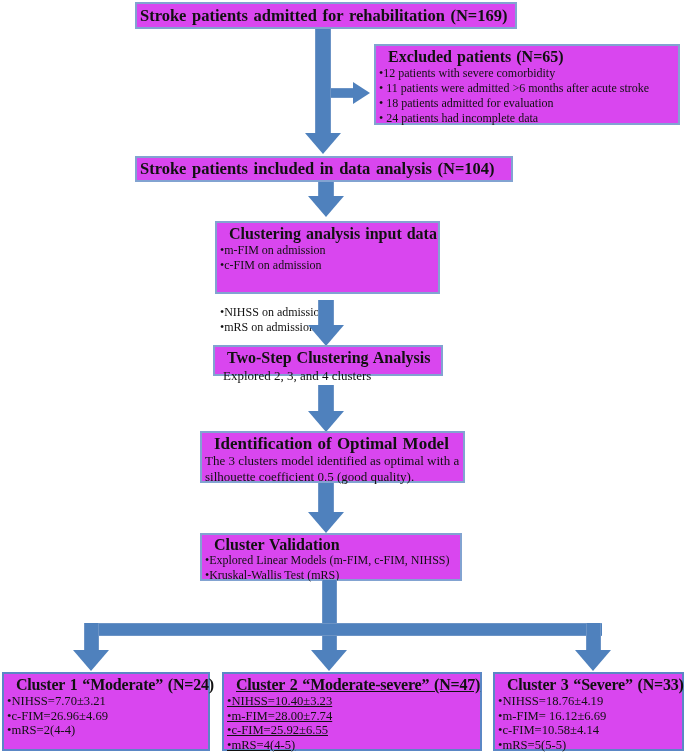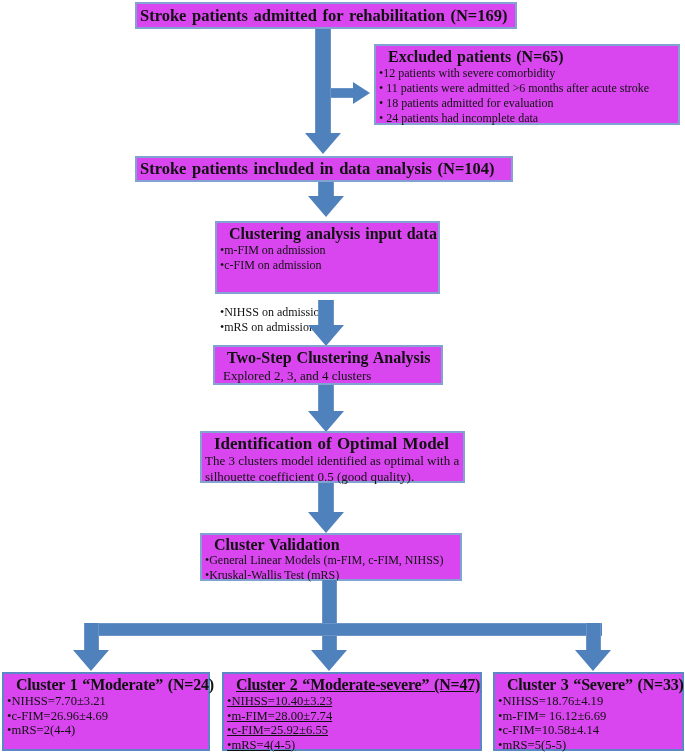--- a/index.html
+++ b/index.html
@@ -78,21 +78,21 @@
     <div class="li" style="line-height:15px;">•c-FIM on admission</div>
     <div class="li" style="line-height:15px;margin-top:32px;">•NIHSS on admission</div>
     <div class="li" style="line-height:15px;">•mRS on admission</div>
   </div>
 
   <div>
     <div class="shaft" style="left:318px;top:300px;width:16px;height:25px;"></div>
     <div class="head-down" style="left:308px;top:325px;"></div>
   </div>
 
-  <div class="box" style="left:213px;top:345px;width:230px;height:40px;">
+  <div class="box" style="left:213px;top:345px;width:230px;height:31px;">
     <div class="box-title">Two-Step Clustering Analysis</div>
     <div class="subtitle">Explored 2, 3, and 4 clusters</div>
   </div>
 
   <div>
     <div class="shaft" style="left:318px;top:385px;width:16px;height:26px;"></div>
     <div class="head-down" style="left:308px;top:411px;"></div>
   </div>
 
   <div class="box" style="left:200px;top:431px;width:265px;height:52px;">
@@ -100,21 +100,21 @@
     <div class="body-text">The 3 clusters model identified as optimal with a silhouette coefficient 0.5 (good quality).</div>
   </div>
 
   <div>
     <div class="shaft" style="left:318px;top:483px;width:16px;height:29px;"></div>
     <div class="head-down" style="left:308px;top:512px;"></div>
   </div>
 
   <div class="box" style="left:200px;top:533px;width:262px;height:48px;">
     <div class="box-title" style="line-height:17px;">Cluster Validation</div>
-    <div class="li">•General Linear Models (m-FIM, c-FIM, NIHSS)</div>
+    <div class="li">•Explored Linear Models (m-FIM, c-FIM, NIHSS)</div>
     <div class="li">•Kruskal-Wallis Test (mRS)</div>
   </div>
 
   <div>
     <div class="shaft" style="left:322px;top:580px;width:15px;height:70px;"></div>
     <div class="hbar" style="left:84px;top:623px;width:518px;height:13px;"></div>
     <div class="shaft" style="left:84px;top:623px;width:15px;height:27px;"></div>
     <div class="shaft" style="left:586px;top:623px;width:15px;height:27px;"></div>
     <div class="head-down" style="left:73px;top:650px;"></div>
     <div class="head-down" style="left:311px;top:650px;"></div>

